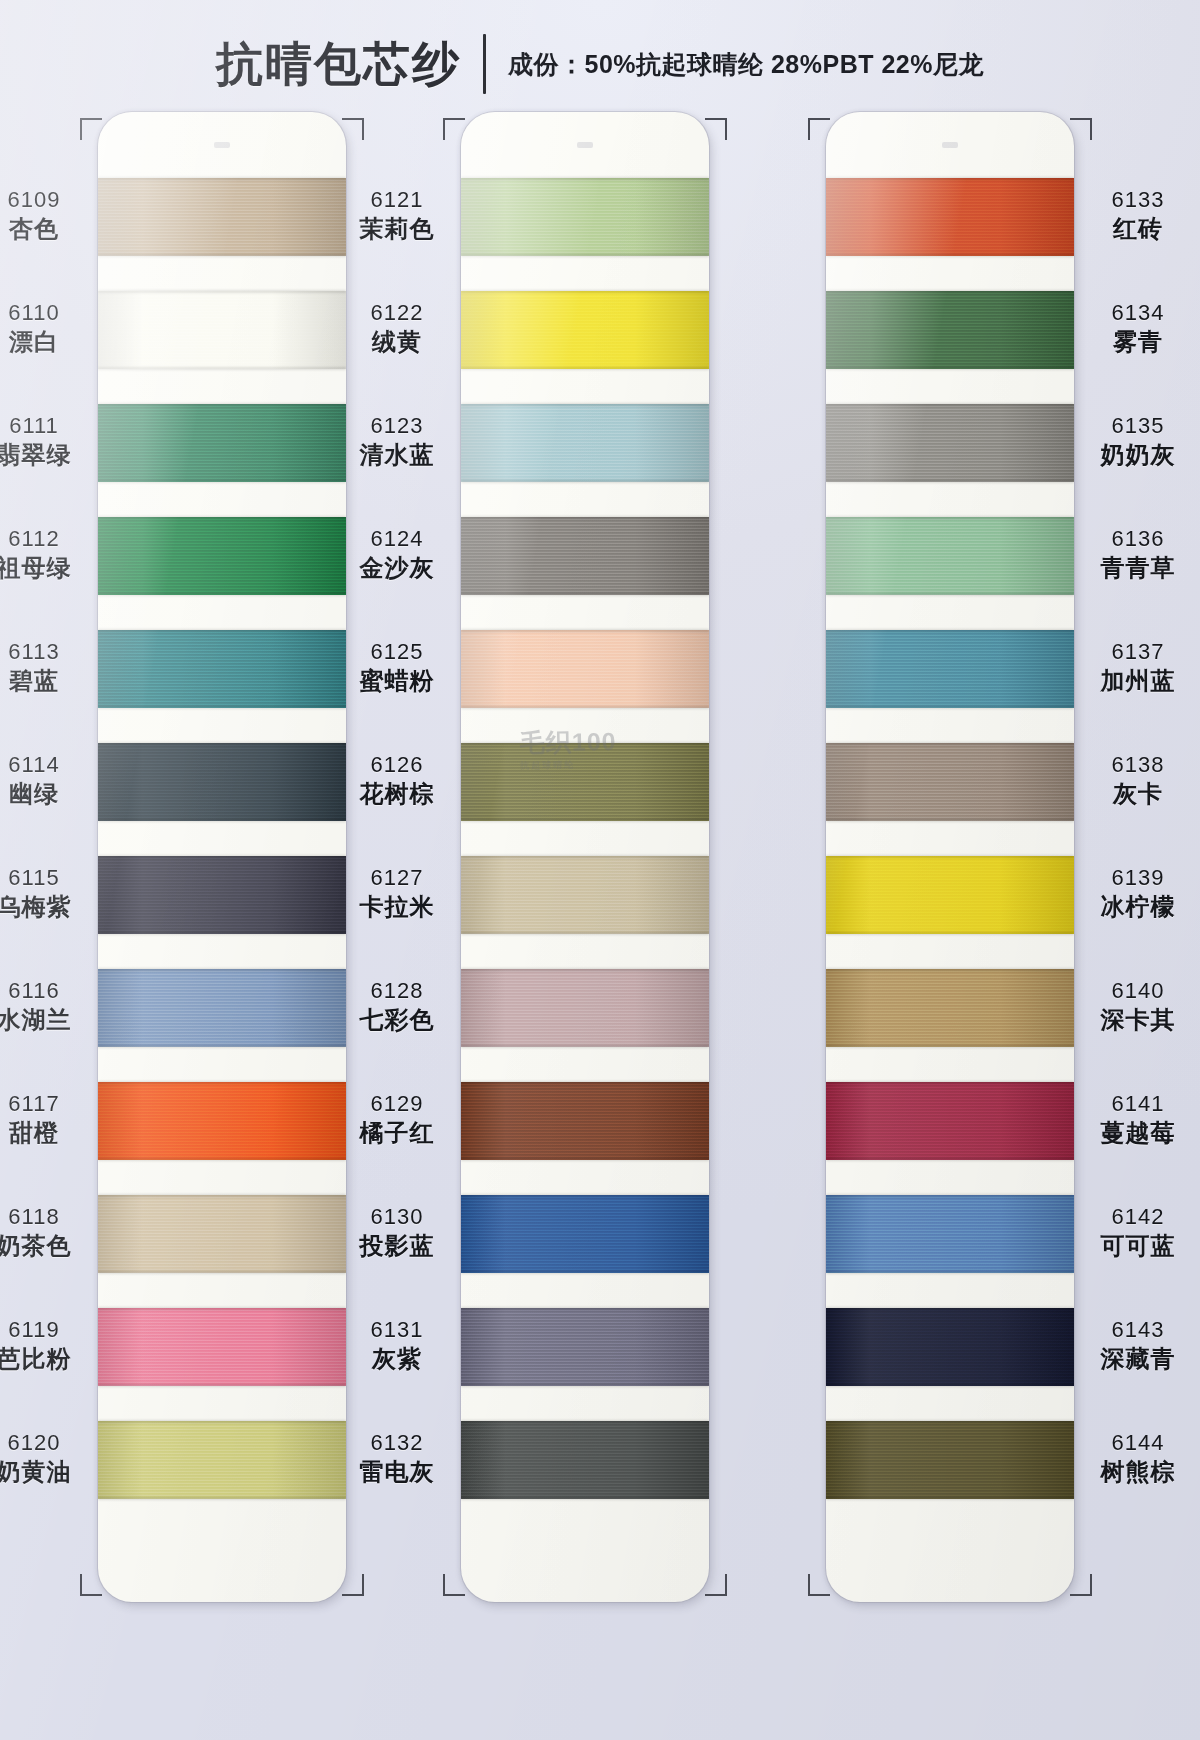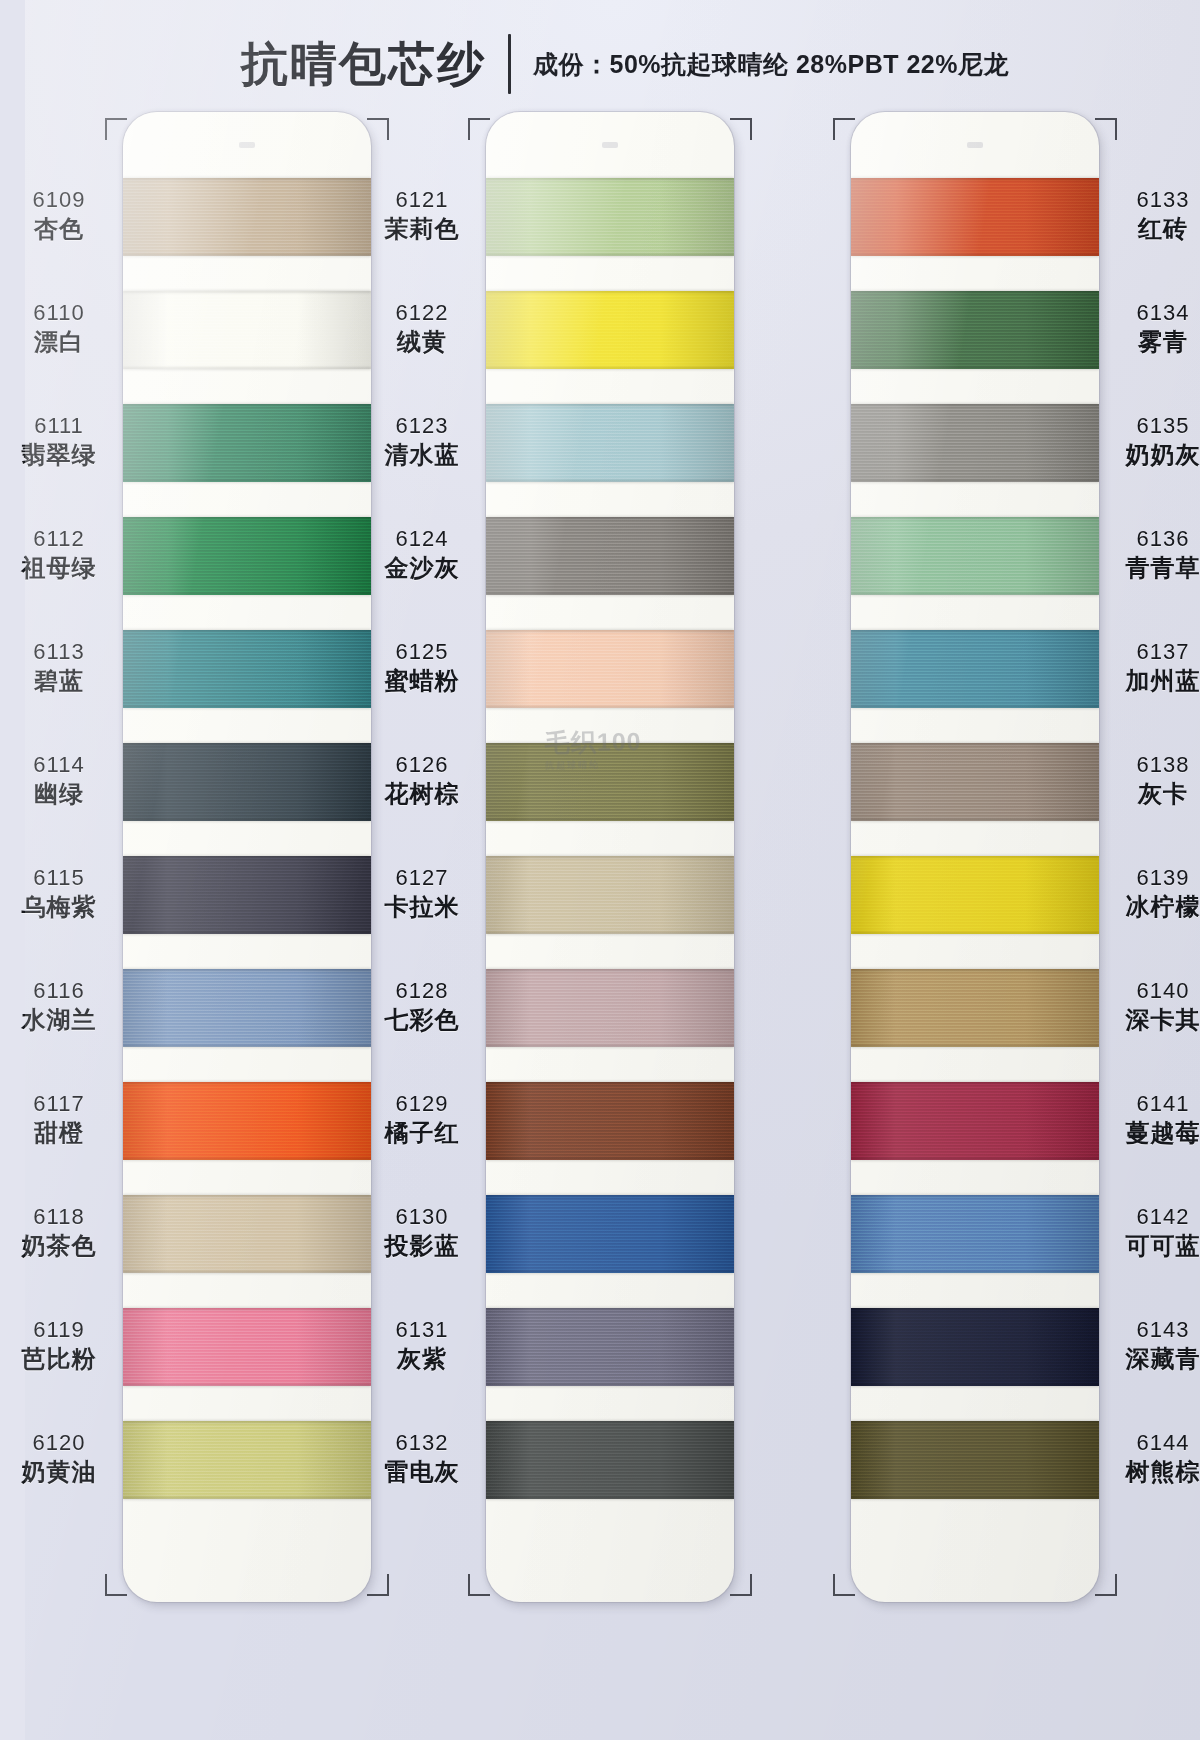--- a/index.html
+++ b/index.html
@@ -9,21 +9,20 @@
     font-family:"Liberation Sans","DejaVu Sans",sans-serif;
     background:#e3e4ef;
     position:relative;
     overflow:hidden;
   }
   
   #page {
     position:absolute; inset:0;
     background:
       radial-gradient(ellipse 120% 70% at 50% 0%, #eceef7 0%, #e2e3ee 45%, #dcdeeb 100%);
-    margin-left: 25px;
   }
   #page::after{
     content:"";
     position:absolute; inset:0;
     background:linear-gradient(105deg, rgba(255,255,255,.35) 0%, rgba(255,255,255,0) 35%, rgba(0,0,0,.03) 100%);
     pointer-events:none;
   }
 
   
   #header {

